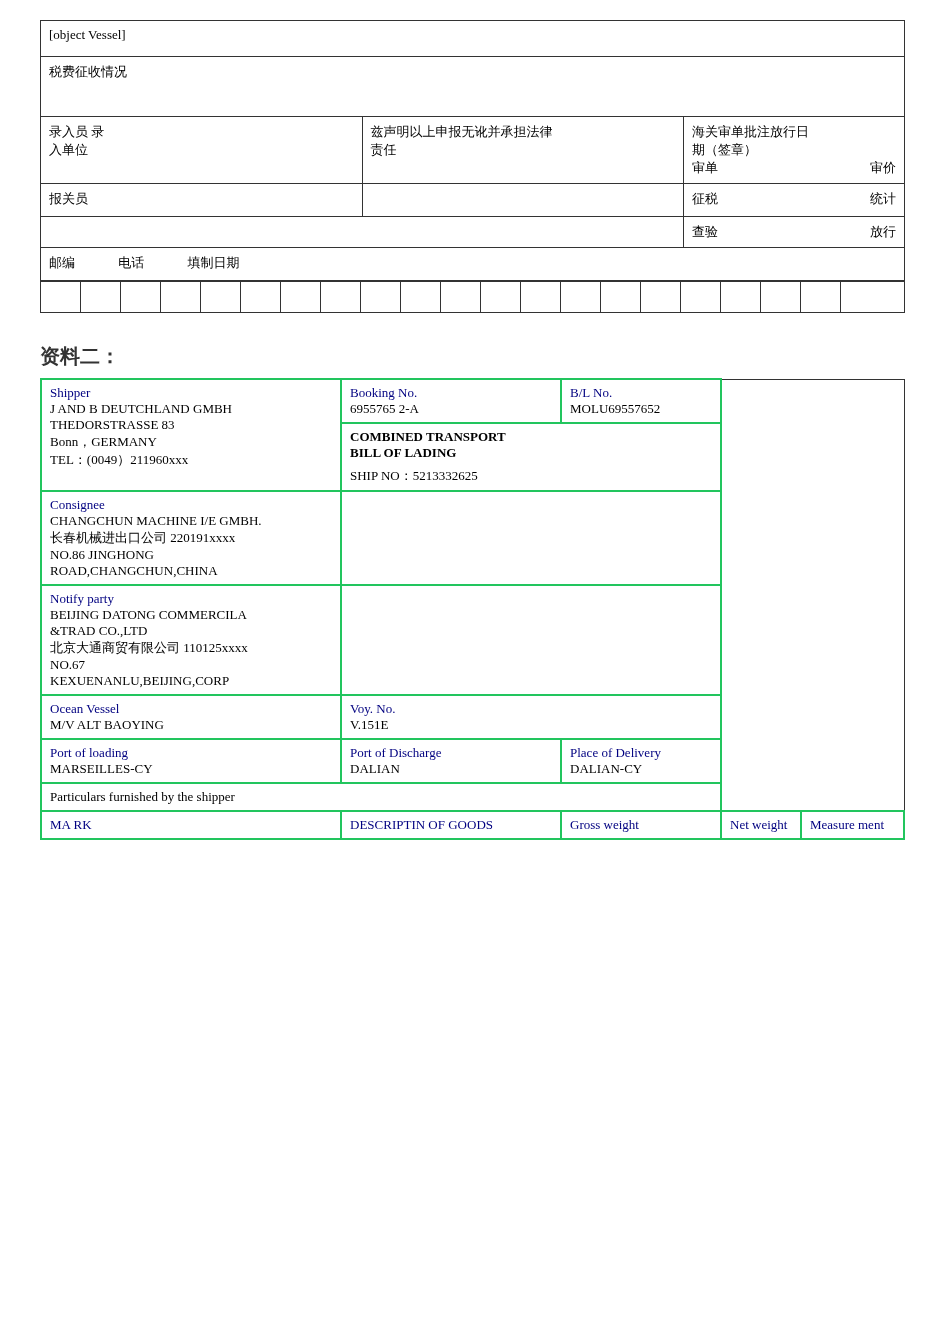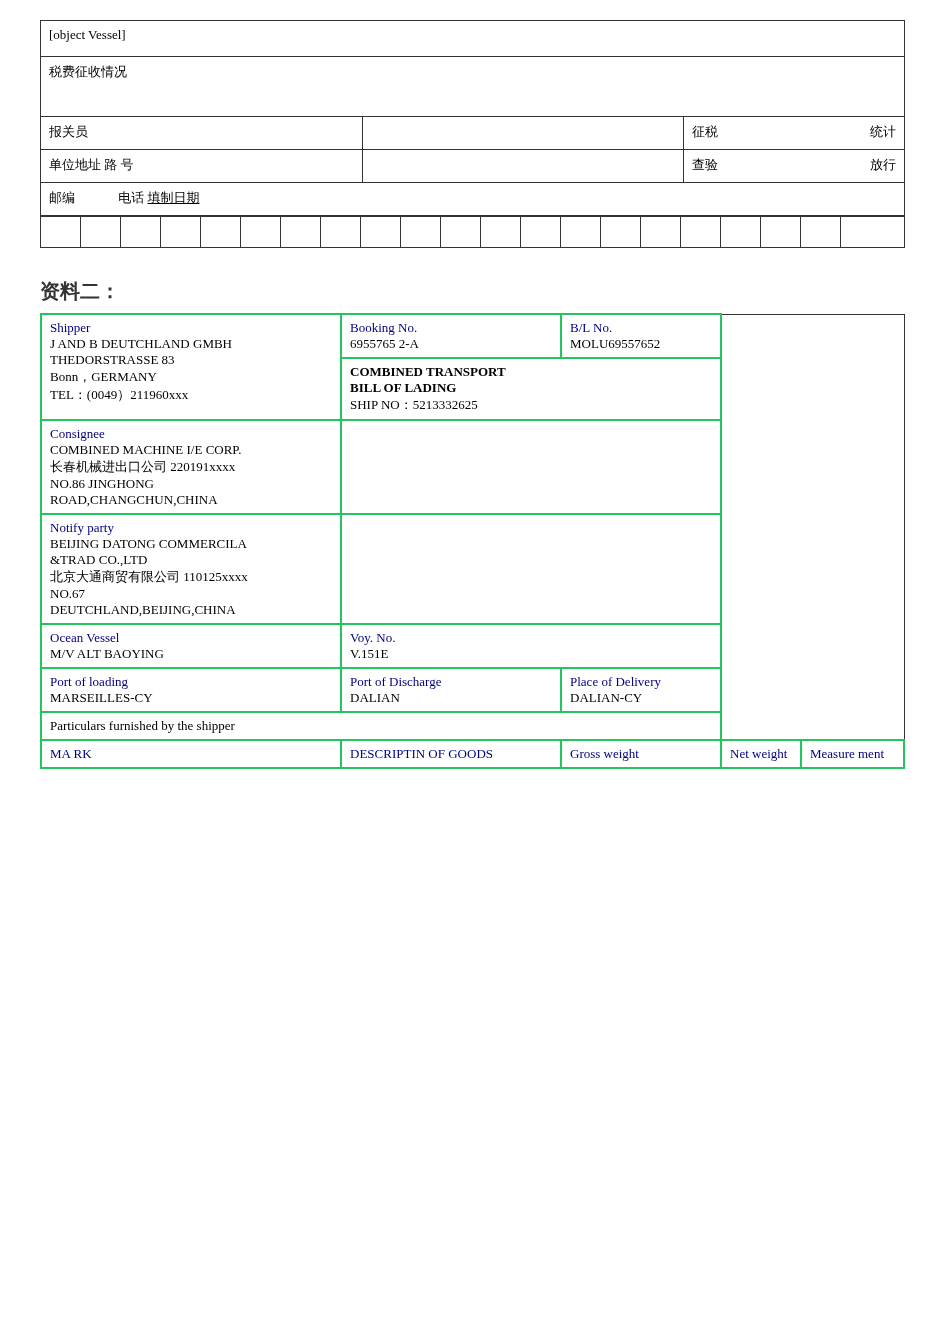--- a/index.html
+++ b/index.html
@@ -126,52 +126,70 @@
 <div class="top-form">
 
   <div class="form-row">
     <span>[object Vessel]</span>
   </div>
 
   <div class="form-row" style="min-height:60px;">
     <span>税费征收情况</span>
   </div>
 
+  <div class="form-row-two-col">
+
+    <div class="form-col-a" style="min-height:60px;">
+      <div>录入员         录</div>
+      <div>入单位</div>
+    </div>
+
+    <div class="form-col-b" style="min-height:60px;">
+      <div>兹声明以上申报无讹并承担法律</div>
+      <div>责任</div>
+    </div>
+
+    <div class="form-col-c" style="min-height:60px;">
+      <div>海关审单批注放行日</div>
+      <div>期（签章）</div>
+      <div style="display:flex; justify-content:space-between;">
+        <span>审单</span>
+        <span>审价</span>
+      </div>
+    </div>
+  </div>
 
   <div class="form-three-col">
     <div class="form-col-a" style="min-height:32px;">
       <span>报关员</span>
     </div>
     <div class="form-col-b"></div>
     <div class="form-col-c">
       <div style="display:flex; justify-content:space-between;align-items:center;">
         <span>征税</span>
         <span>统计</span>
       </div>
     </div>
   </div>
 
   <div class="form-three-col">
-    <div class="form-col-a" style="min-height:32px;">
-      <span>单位地址      路      号</span>
-    </div>
     <div class="form-col-b"></div>
     <div class="form-col-c">
       <div style="display:flex; justify-content:space-between;">
         <span>查验</span>
         <span>放行</span>
       </div>
     </div>
   </div>
 
   <div class="form-three-col">
     <div class="form-col-a" style="min-height:32px; border-right:none;">
       <span>邮编</span>
       <span style="margin-left:40px;">电话</span>
-      <span style="text-decoration:underline;">填制日期</span>
+      <span style="margin-left:40px;">填制日期</span>
     </div>
     <div style="width:220px; padding:6px 8px;"></div>
   </div>
 
   <div class="grid-cells">
     <div class="grid-cell"></div>
     <div class="grid-cell"></div>
     <div class="grid-cell"></div>
     <div class="grid-cell"></div>
     <div class="grid-cell"></div>
@@ -214,43 +232,43 @@
     <td class="bl-cell">
       <div class="blue-label">B/L No.</div>
       <div>MOLU69557652</div>
     </td>
   </tr>
 
   <tr>
     <td colspan="2" style="vertical-align:middle;">
       <div class="bold-text">COMBINED TRANSPORT</div>
       <div class="bold-text">BILL  OF  LADING</div>
-      <div style="">SHIP NO：5213332625</div>
+      <div style="margin-top:6px;">SHIP NO：5213332625</div>
     </td>
   </tr>
 
   <tr>
     <td rowspan="1">
       <div class="blue-label">Consignee</div>
-      <div>COMBINED MACHINE I/E CORP.</div>
+      <div>CHANGCHUN MACHINE I/E GMBH.</div>
       <div>长春机械进出口公司 220191xxxx</div>
       <div>NO.86             JINGHONG</div>
       <div>ROAD,CHANGCHUN,CHINA</div>
     </td>
     <td colspan="2" style="vertical-align:middle; border-left:none;"></td>
   </tr>
 
   <tr>
     <td>
       <div class="blue-label">Notify  party</div>
       <div>BEIJING    DATONG    COMMERCILA</div>
       <div>&amp;TRAD  CO.,LTD</div>
       <div>北京大通商贸有限公司 110125xxxx</div>
       <div>NO.67</div>
-      <div>DEUTCHLAND,BEIJING,CHINA</div>
+      <div>KEXUENANLU,BEIJING,CORP</div>
     </td>
     <td colspan="2"></td>
   </tr>
 
   <tr>
     <td style="width:200px;">
       <div class="blue-label">Ocean  Vessel</div>
       <div>M/V  ALT BAOYING</div>
     </td>
     <td colspan="2">

